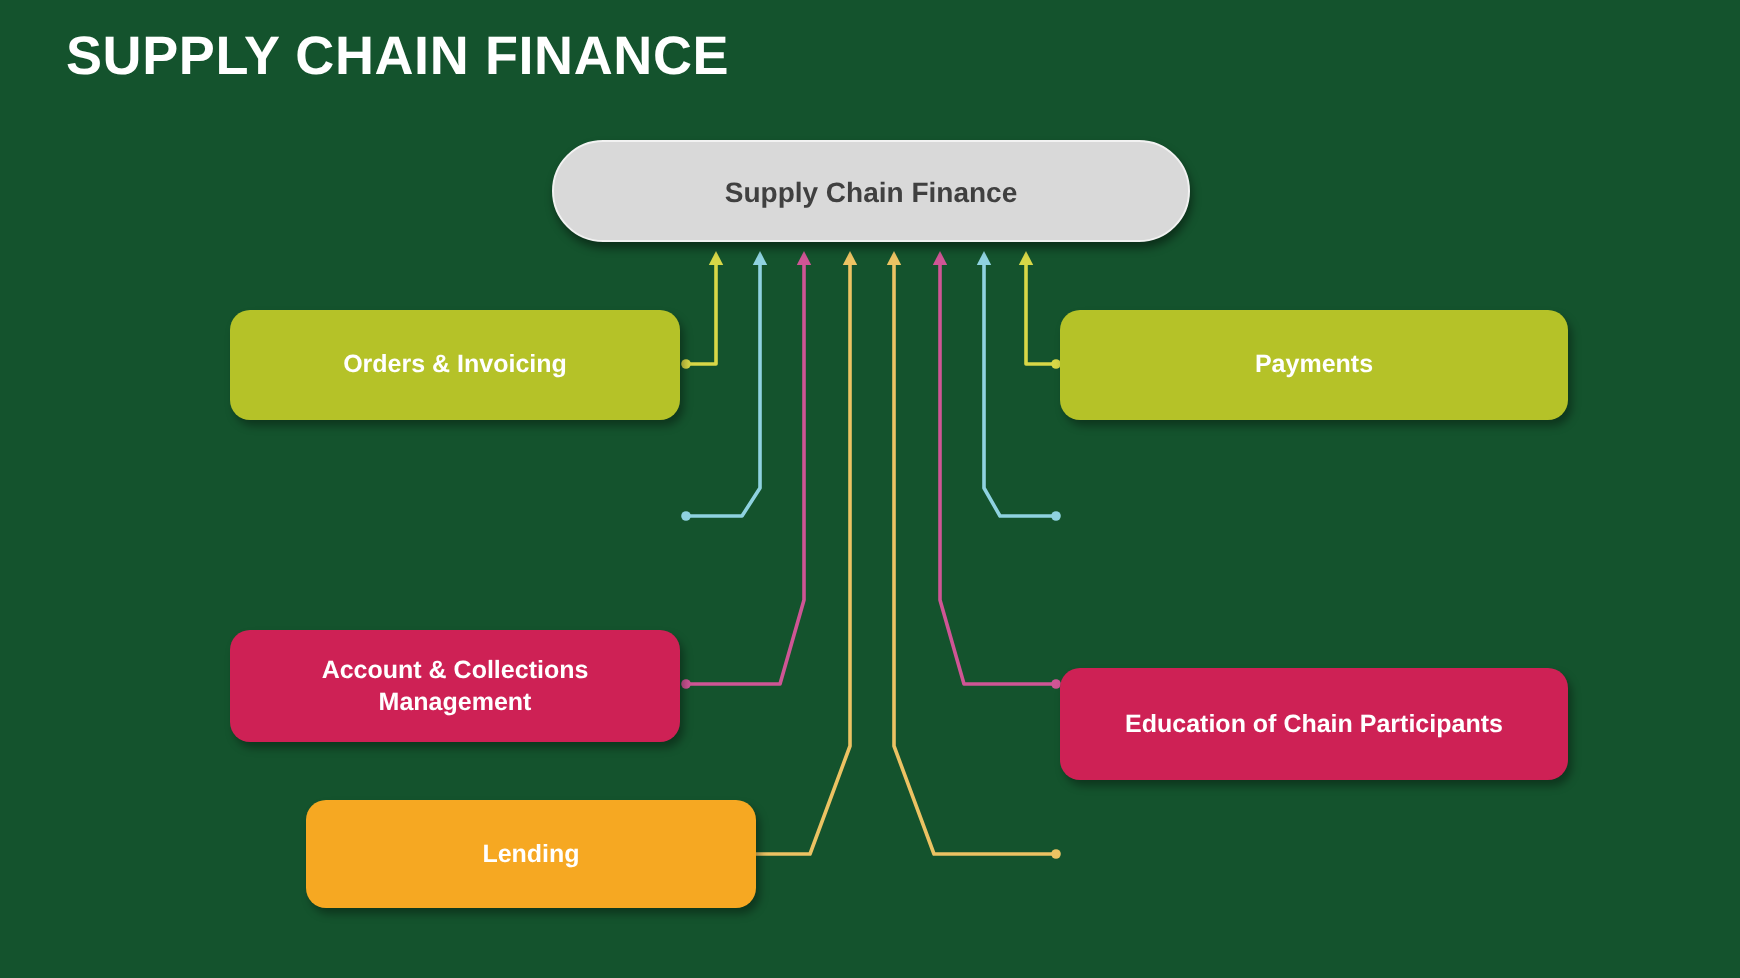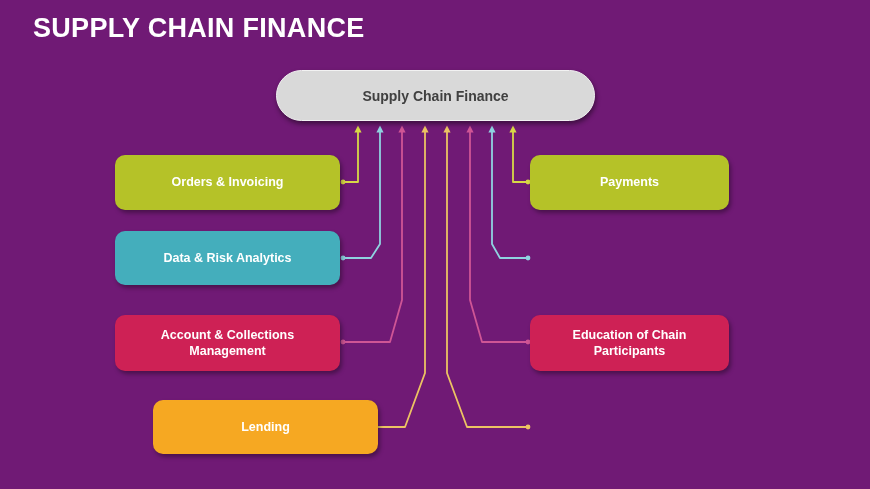--- a/index.html
+++ b/index.html
@@ -23,31 +23,31 @@
   .node {
     position:absolute; width:225px; height:55px; border-radius:10px;
     box-shadow:2px 3px 4px rgba(0,0,0,0.35);
     display:flex; align-items:center; justify-content:center;
     text-align:center; padding:0 16px; box-sizing:border-box;
   }
   .node .node-label {
     font-size:12.5px; font-weight:bold; color:#ffffff; line-height:1.3;
   }
   .node.col-left  { left:115px; }
-  .node.col-right { left:530px; width:199px; }
+  .node.col-right { left:530px; width:254px; }
   .row-0 { top:155px; }
   .row-1 { top:231px; height:54px; }
   .row-2 { top:315px; height:56px; }
   .row-3 { top:400px; height:54px; }
   .connectors { position:absolute; left:0; top:0; width:870px; height:489px; }
 </style>
 </head>
 <body>
 
-<div class="slide" style="background-color: #701a75;">
+<div class="slide" style="background-color: #14532d;">
 
   <h1 class="slide-title" style="color: rgb(255, 255, 255);">SUPPLY CHAIN FINANCE</h1>
 
   <svg class="connectors" viewBox="0 0 870 489" xmlns="http://www.w3.org/2000/svg">
 
     <g>
       <polyline points="342,182 358,182 358,132" fill="none" stroke-width="1.8" stroke-linejoin="round" stroke="#d8d847"></polyline>
       <polygon points="354.4,132.5 361.6,132.5 358,125.5" fill="#d8d847"></polygon>
       <circle cx="343" cy="182" r="2.4" fill="#d8d847"></circle>
     </g>
@@ -93,30 +93,27 @@
       <polygon points="443.4,132.5 450.6,132.5 447,125.5" fill="#ecc363"></polygon>
       <circle cx="528" cy="427" r="2.4" fill="#ecc363"></circle>
     </g>
   </svg>
 
   <div class="center-node" style="background-color: rgb(217, 217, 217); color: rgb(64, 64, 64);">Supply Chain Finance</div>
 
   <div class="node col-left row-0" style="background-color: rgb(181, 194, 40); text-align: center;">
     <span class="node-label">Orders &amp; Invoicing</span>
   </div>
-  <div class="node col-left row-1" style="background-color: rgb(68, 174, 188);">
-    <span class="node-label">Data &amp; Risk Analytics</span>
-  </div>
   <div class="node col-left row-2" style="background-color: rgb(206, 33, 85);">
     <span class="node-label">Account &amp; Collections Management</span>
   </div>
   <div class="node col-left row-3" style="background-color: rgb(246, 168, 34); margin-left: 38px;">
     <span class="node-label">Lending</span>
   </div>
 
   <div class="node col-right row-0" style="background-color: rgb(181, 194, 40);">
     <span class="node-label">Payments</span>
   </div>
-  <div class="node col-right row-2" style="background-color: rgb(206, 33, 85);">
+  <div class="node col-right row-2" style="background-color: rgb(206, 33, 85); margin-top: 19px;">
     <span class="node-label">Education of Chain Participants</span>
   </div>
 
 </div>
 
 </body></html>

